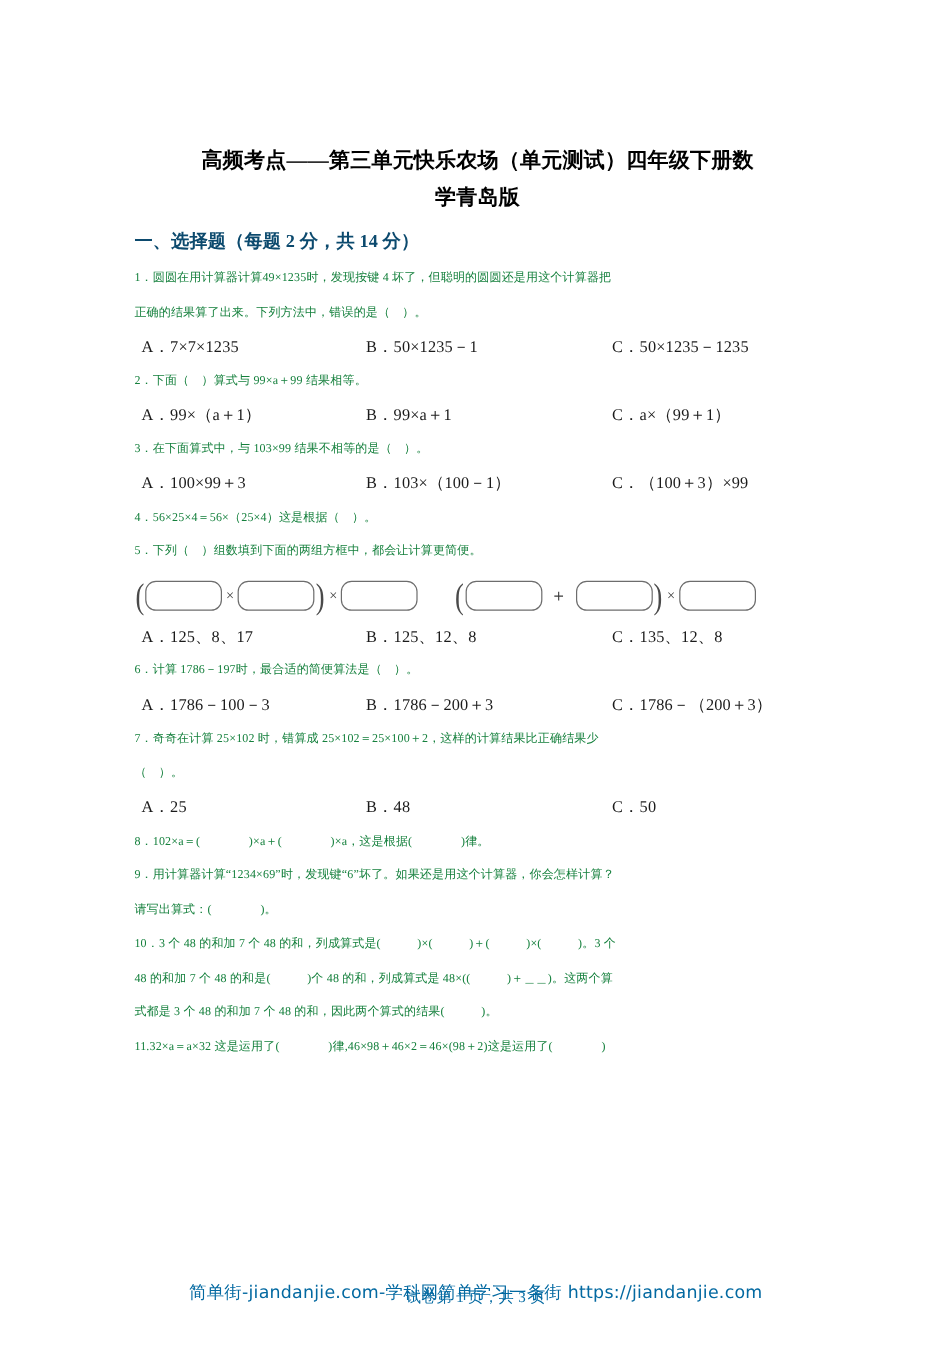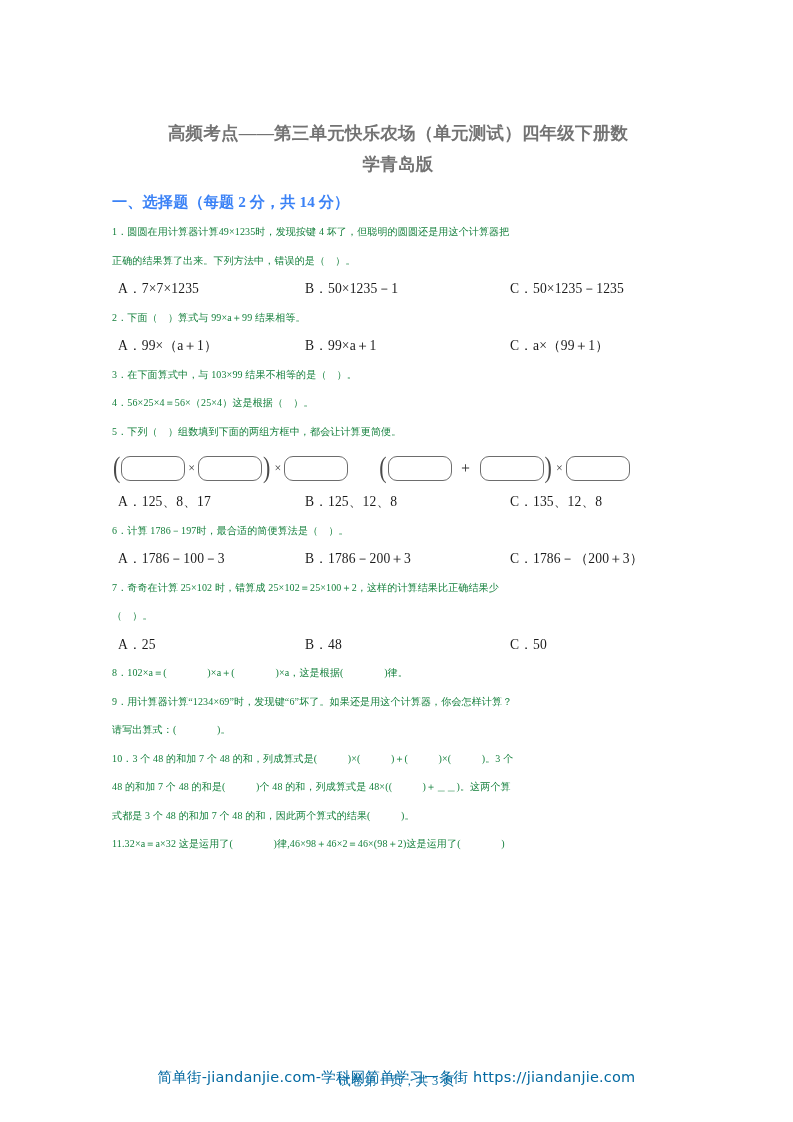--- a/index.html
+++ b/index.html
@@ -29,32 +29,32 @@
     width: 572px;
   }
 
   
   .doc-title {
     font-weight: bold;
     font-size: 17.5px;
     line-height: 31px;
     text-align: center;
     letter-spacing: 0.2px;
-    color: #737373;
+    color: #000000;
     margin: 0 0 6px 0;
   }
 
   
   .section-head {
     font-weight: bold;
     font-size: 15.2px;
     line-height: 30px;
     margin: 7px 0 1px 0;
     letter-spacing: 0.1px;
-    color: #3b82f6;
+    color: #0c4a6e;
   }
 
   
   .q {
     font-size: 10px;
     line-height: 28.5px;
     margin: 0;
     text-align: justify;
     letter-spacing: 0.15px;
     color: #15803d;
@@ -169,20 +169,25 @@
     </div>
 
     <div class="q">2．下面（　）算式与 99×a＋99 结果相等。</div>
     <div class="opts">
       <span class="opt a">A．99×（a＋1）</span>
       <span class="opt b">B．99×a＋1</span>
       <span class="opt c">C．a×（99＋1）</span>
     </div>
 
     <div class="q">3．在下面算式中，与 103×99 结果不相等的是（　）。</div>
+    <div class="opts">
+      <span class="opt a">A．100×99＋3</span>
+      <span class="opt b">B．103×（100－1）</span>
+      <span class="opt c">C．（100＋3）×99</span>
+    </div>
 
     <div class="q">4．56×25×4＝56×（25×4）这是根据（　）。</div>
 
     <div class="q">5．下列（　）组数填到下面的两组方框中，都会让计算更简便。</div>
     <div class="boxrow">
       <span class="grp">
         <span class="paren">(</span>
         <span class="bx"></span>
         <span class="op">×</span>
         <span class="bx"></span>

